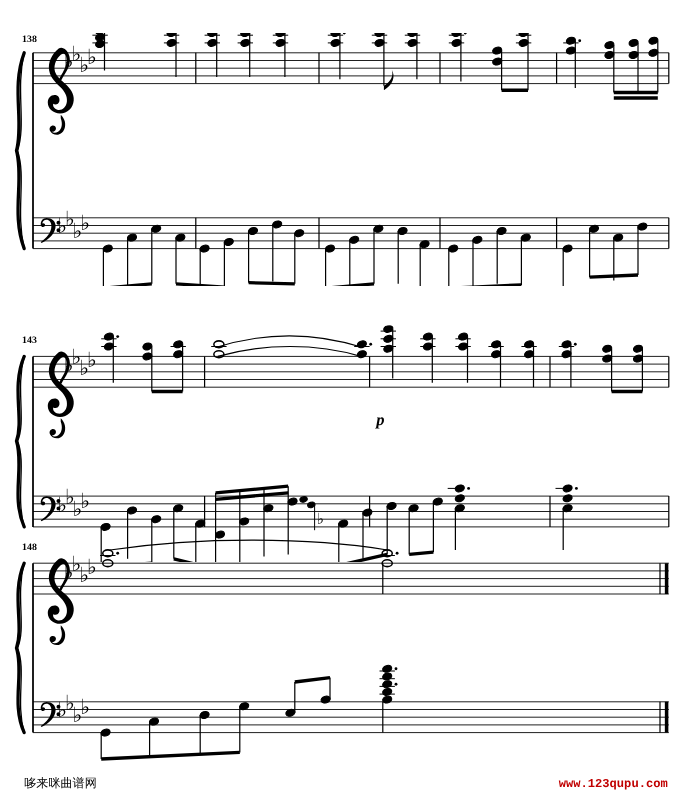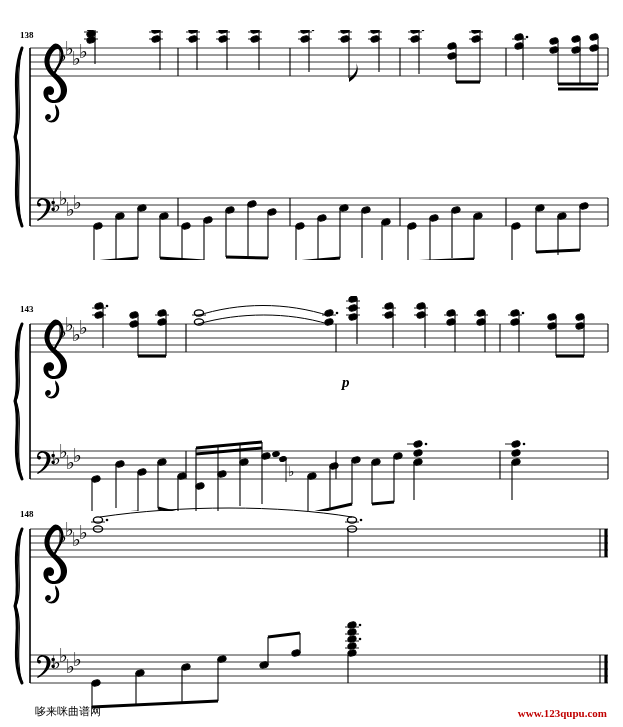--- a/index.html
+++ b/index.html
@@ -41,27 +41,26 @@
     color: #000;
   }
   .footer-left {
     position: absolute;
     left: 22px;
     bottom: 8px;
     font-family: "DejaVu Sans", sans-serif;
     font-size: 11px;
     color: #000;
     letter-spacing: 0px;
-    margin-left: 13px;
   }
   .footer-right {
     position: absolute;
     right: 16px;
     bottom: 8px;
-    font-family: Liberation Serif, serif;
+    font-family: Liberation Mono, monospace;
     font-size: 11px;
     color: #c00000;
     font-weight: bold;
   }
   svg { display: block; }
 </style>
 </head>
 <body>
 
 <div class="sheet">
@@ -505,21 +504,21 @@
         <ellipse cx="516" cy="166" rx="4.2" ry="3" transform="rotate(-18 516 166)"></ellipse>
         <ellipse cx="516" cy="157" rx="4.2" ry="3" transform="rotate(-18 516 157)"></ellipse>
         <ellipse cx="516" cy="148" rx="4.2" ry="3" transform="rotate(-18 516 148)"></ellipse>
         <line x1="505" y1="148" x2="519" y2="148" stroke-width="0.9"></line>
         <line x1="512" y1="166" x2="512" y2="204" stroke-width="1.1"></line>
         <circle cx="524" cy="148" r="1.3" stroke="none"></circle>
       </g>
     </svg>
   </div>
 
-  <div class="system" style="top:507px;height:210px;">
+  <div class="system" style="top:490px;height:210px;">
     <span class="measure-number" style="left:20px; top:2px;">148</span>
     <svg width="623" height="210" viewBox="0 0 623 210">
       <g stroke="#000" stroke-width="0.8">
         <line x1="30" y1="22" x2="608" y2="22"></line>
         <line x1="30" y1="29" x2="608" y2="29"></line>
         <line x1="30" y1="36" x2="608" y2="36"></line>
         <line x1="30" y1="43" x2="608" y2="43"></line>
         <line x1="30" y1="50" x2="608" y2="50"></line>
         <line x1="30" y1="148" x2="608" y2="148"></line>
         <line x1="30" y1="155" x2="608" y2="155"></line>

